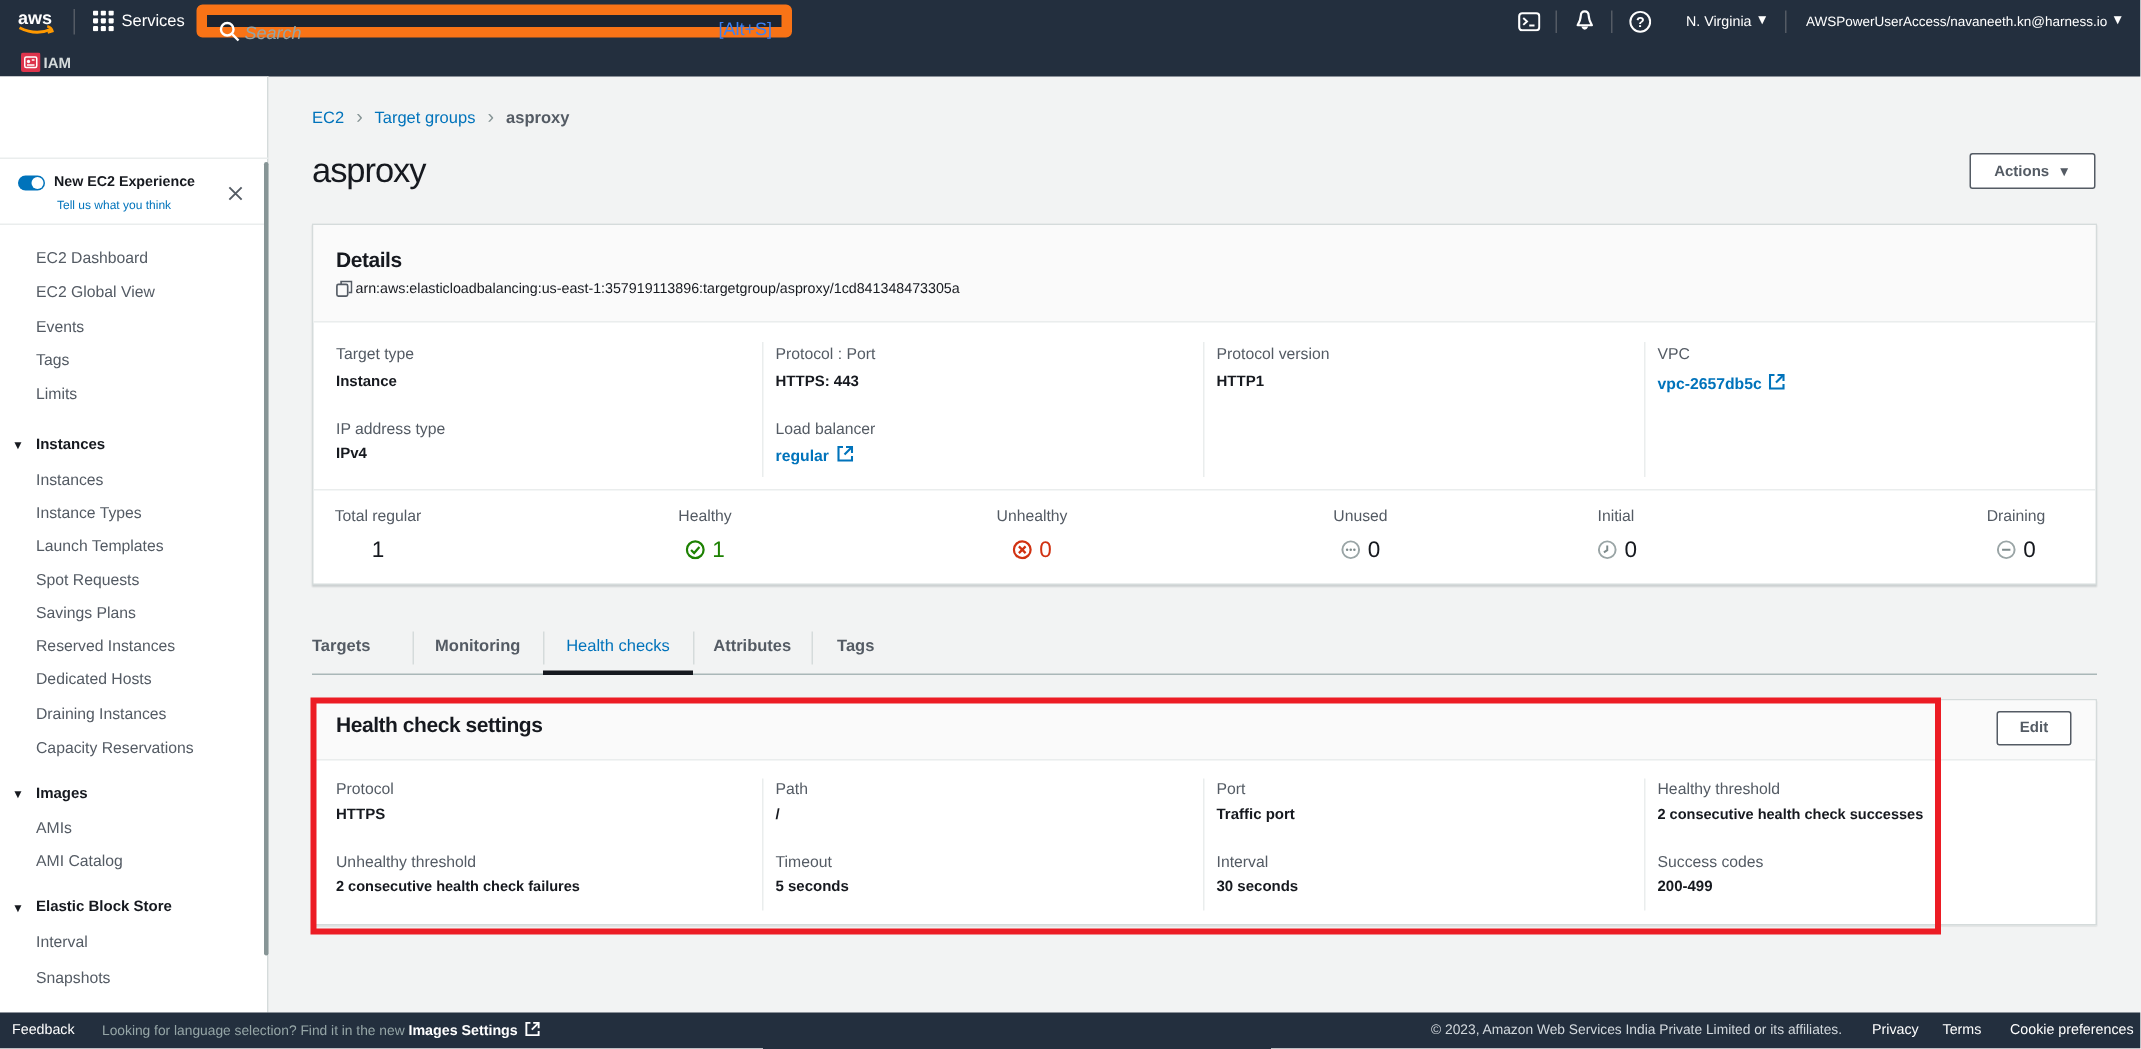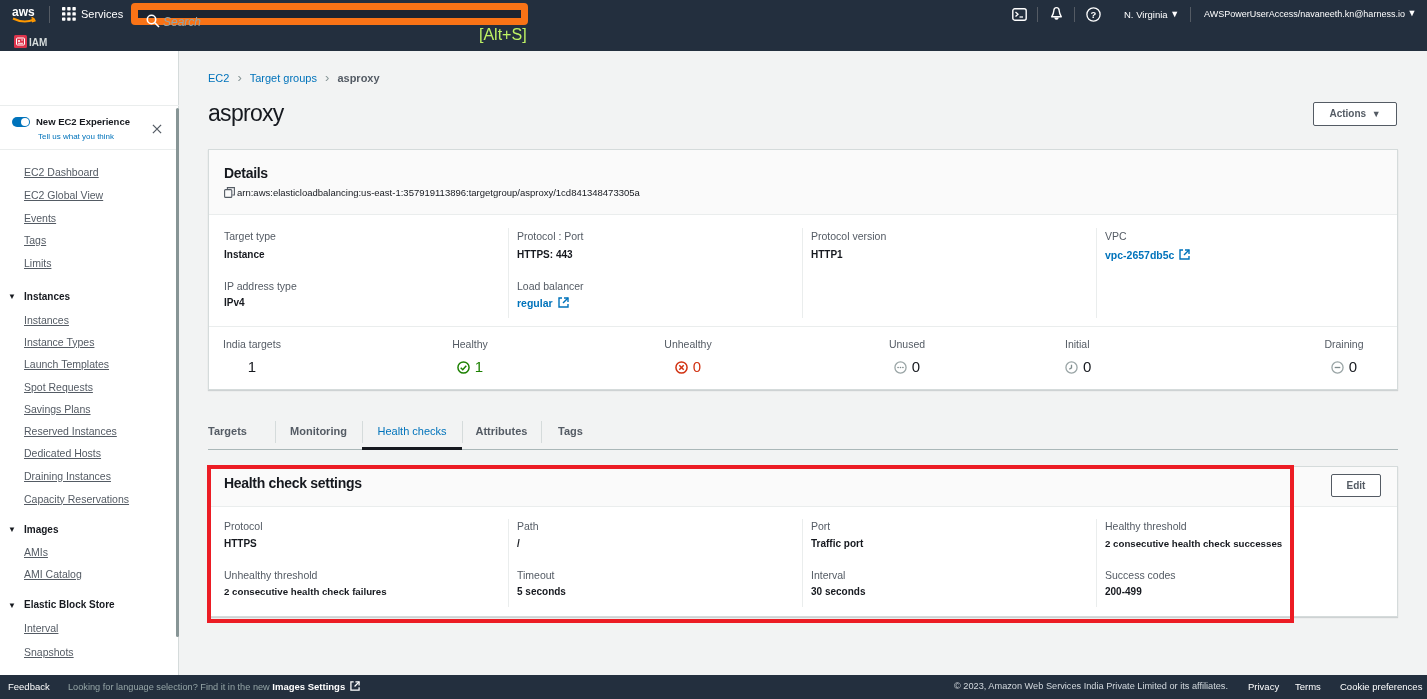--- a/index.html
+++ b/index.html
@@ -11,21 +11,21 @@
 .val { color:#16191f; font-size:10px; font-weight:700; }
 a.blue { color:#0073bb; text-decoration:none; }
 
 #bar1 { left:0; top:0; width:1427px; height:28px; }
 #bar2 { left:0; top:28px; width:1427px; height:23px; }
 .hdrtxt { color:#ffffff; font-size:11px; }
 .vdiv { position:absolute; width:1px; background:#545b64; }
 #search { position:absolute; left:131px; top:3px; width:397px; height:22px; background:#1c2430; border:7px solid #f97316; border-radius:4px; }
 
 #sidebar { left:0; top:51px; width:179px; height:624px; background:#ffffff; border-right:1px solid #d5dbdb; }
-.side-item { position:absolute; left:24px; font-size:10.5px; color:#545b64; white-space:nowrap;text-decoration:underline; }
+.side-item { position:absolute; left:24px; font-size:10.5px; color:#545b64; white-space:nowrap; }
 .side-head { position:absolute; left:24px; font-size:10px; color:#16191f; font-weight:700; white-space:nowrap; }
 .side-arrow { position:absolute; left:8px; font-size:8px; color:#16191f; }
 
 .card { position:absolute; background:#ffffff; border:1px solid #d5dbdb; box-shadow:0 1px 1px 0 rgba(0,28,36,.15); }
 .card-head { background:#fafafa; border-bottom:1px solid #eaeded; }
 .card-title { font-size:14px; letter-spacing:-0.3px; font-weight:700; color:#16191f; }
 .btn { position:absolute; background:#ffffff; border:1px solid #545b64; border-radius:2px; color:#545b64; font-weight:700; font-size:10px; text-align:center; }
 
 #footer { left:0; top:675px; width:1427px; height:24px; }
 .ftxt { color:#ffffff; font-size:9.5px; }
@@ -58,21 +58,21 @@
   </g>
 </svg>
 <div class="abs hdrtxt" style="left:81px;top:8px">Services</div>
 
 <div id="search">
   <svg class="abs" style="left:8px;top:4px" width="14" height="14" viewBox="0 0 14 14">
     <circle cx="5.5" cy="5.5" r="4.2" stroke="#ffffff" stroke-width="1.6" fill="none"></circle>
     <line x1="8.8" y1="8.8" x2="13" y2="13" stroke="#ffffff" stroke-width="1.6"></line>
   </svg>
   <div class="abs" style="left:25px;top:5px;font-size:12px;font-style:italic;color:#95a5a6">Search</div>
-  <div class="abs" style="left:341px;top:16px;font-size:16px;color:#bef264">[Alt+S]</div>
+  <div class="abs" style="left:341px;top:2px;font-size:12px;color:#3b82f6">[Alt+S]</div>
 </div>
 
 <svg class="abs" style="left:1012px;top:8px" width="15" height="13" viewBox="0 0 15 13">
   <rect x="0.8" y="0.8" width="13.4" height="11.4" rx="2" stroke="#ffffff" stroke-width="1.4" fill="none"></rect>
   <path d="M3.5 4 L6 6.3 L3.5 8.6" stroke="#ffffff" stroke-width="1.3" fill="none"></path>
   <line x1="7.5" y1="9" x2="11" y2="9" stroke="#ffffff" stroke-width="1.3"></line>
 </svg>
 <div class="vdiv" style="left:1037px;top:7px;height:15px"></div>
 <svg class="abs" style="left:1049px;top:6px" width="15" height="16" viewBox="0 0 15 16">
   <path d="M7.5 1.6 C 5.9 1.6 4.9 2.9 4.85 4.6 C 4.8 6.4 4.1 8.4 2.7 10.8 L12.3 10.8 C 10.9 8.4 10.2 6.4 10.15 4.6 C 10.1 2.9 9.1 1.6 7.5 1.6 Z" stroke="#ffffff" stroke-width="1.4" fill="none" stroke-linejoin="round"></path>
@@ -180,21 +180,21 @@
     <svg style="margin-left:2px;vertical-align:-1px" width="11" height="11" viewBox="0 0 11 11">
         <path d="M4 1 H1 V10 H10 V7" stroke="#0073bb" stroke-width="1.4" fill="none"></path>
         <path d="M6 1 H10 V5" stroke="#0073bb" stroke-width="1.4" fill="none"></path>
         <line x1="10" y1="1" x2="5" y2="6" stroke="#0073bb" stroke-width="1.4"></line>
       </svg>
   </div>
 
   <div class="abs" style="left:209px;top:326px;width:1188px;height:1px;background:#eaeded"></div>
 
   <div class="abs" style="left:192px;top:338px;width:120px;text-align:center">
-    <div class="lbl">India targets</div>
+    <div class="lbl">Total regular</div>
     <div style="font-size:15px;color:#16191f;margin-top:8px">1</div>
   </div>
   <div class="abs" style="left:410px;top:338px;width:120px;text-align:center">
     <div class="lbl">Healthy</div>
     <div style="font-size:15px;color:#1d8102;margin-top:8px"><svg style="vertical-align:-1.5px;margin-right:5px" width="13" height="13" viewBox="0 0 14 14">
           <circle cx="7" cy="7" r="6" stroke="#1d8102" stroke-width="1.6" fill="none"></circle>
           <path d="M4 7.2 L6.2 9.4 L10 5" stroke="#1d8102" stroke-width="1.6" fill="none"></path>
         </svg>1</div>
   </div>
   <div class="abs" style="left:628px;top:338px;width:120px;text-align:center">

